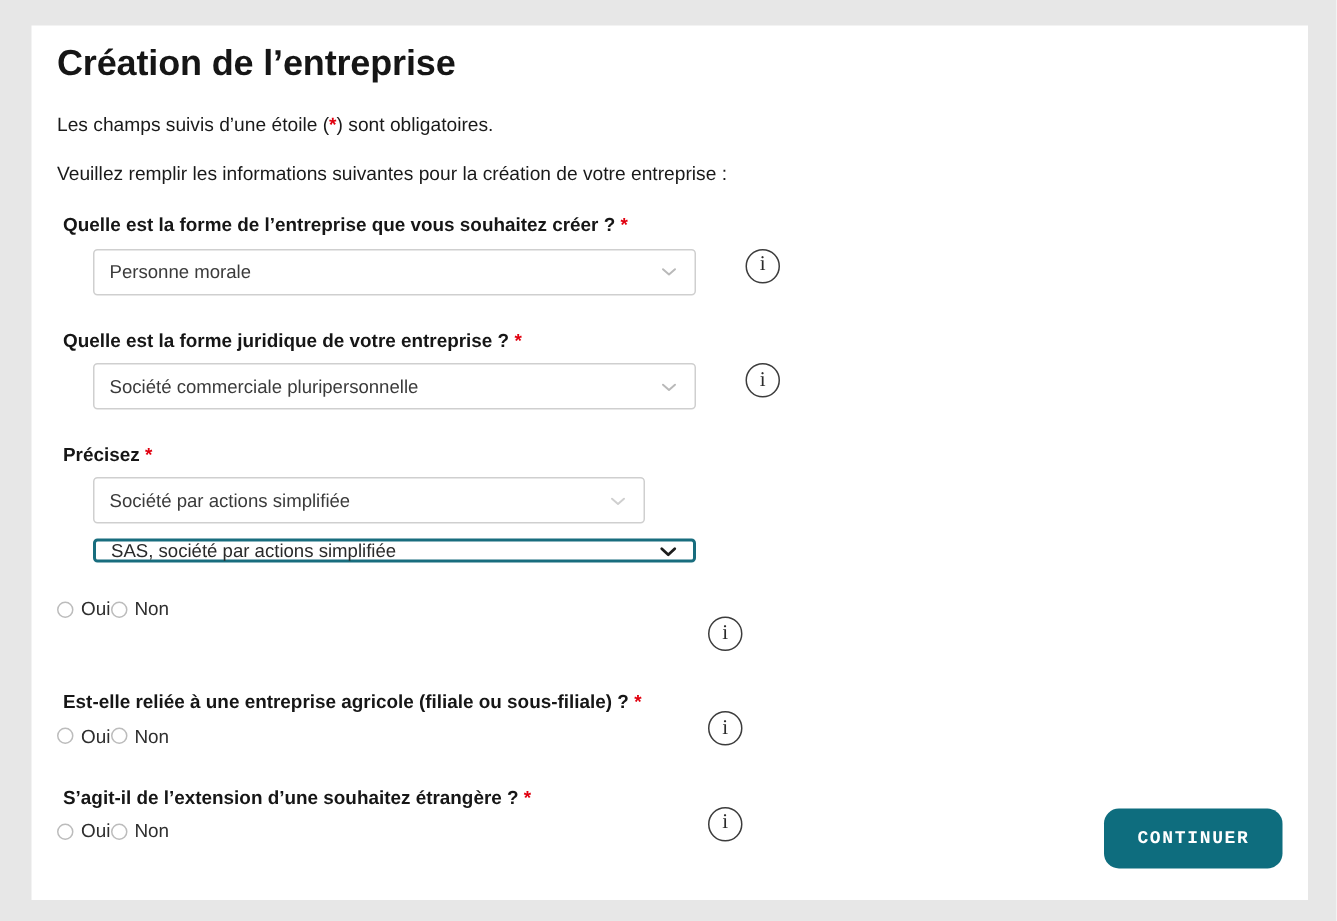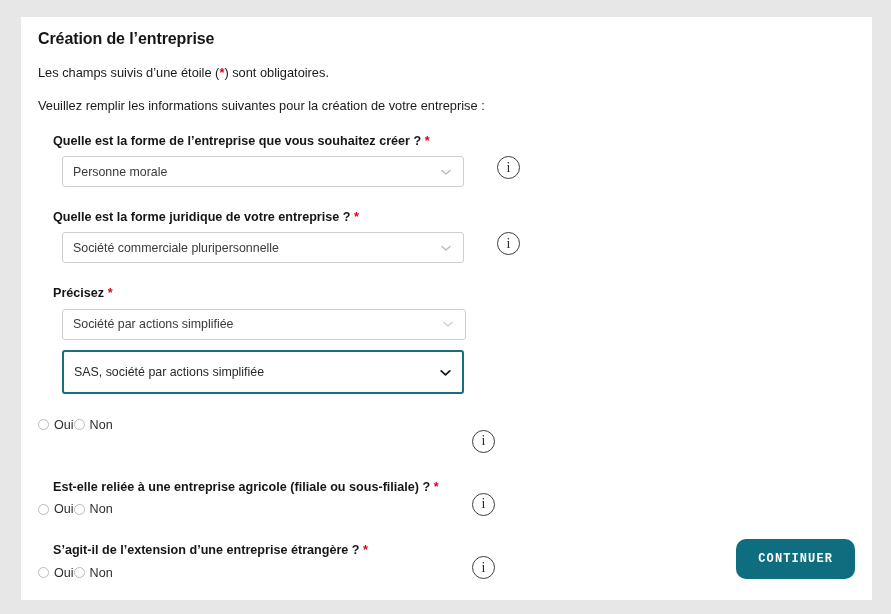--- a/index.html
+++ b/index.html
@@ -24,21 +24,21 @@
     box-sizing: border-box;
   }
   .inner {
     position: absolute;
     left: 17px;
     top: 12px;
     right: 17px;
     bottom: 0;
   }
   .page-title {
-    font-size: 16px;
+    font-size: 24px;
     font-weight: bold;
     color: #161616;
     letter-spacing: -0.1px;
     margin: 0 0 16px 0;
     line-height: 1.2;
   }
   .intro {
     font-size: 12.8px;
     color: #1a1a1a;
     margin: 0 0 16px 0;
@@ -48,45 +48,45 @@
     margin-bottom: 18px;
   }
   .req {
     color: #e1000f;
     font-weight: bold;
   }
   .field-label {
     font-size: 12.6px;
     font-weight: bold;
     color: #161616;
-    margin: 0 0 7px 15px;
+    margin: 0 0 7px 4px;
     line-height: 1.3;
   }
   .row {
     display: flex;
     align-items: flex-start;
     margin-left: 24px;
   }
   .select-wrap {
     position: relative;
     height: 31px;
     box-sizing: border-box;
     border: 1px solid #cfcfcf;
     border-radius: 3px;
     background: #ffffff;
     display: flex;
     align-items: center;
     padding: 0 30px 0 10px;
   }
   .select-wrap.w1 { width: 402px; }
-  .select-wrap.w2 { width: 404px; }
+  .select-wrap.w2 { width: 368px; }
   .select-wrap.focused {
     border: 2px solid #186d7e;
     width: 402px;
-    height: 44px;
+    height: 16px;
   }
   .select-value {
     font-size: 12.4px;
     color: #3b3b3b;
     white-space: nowrap;
     overflow: hidden;
     text-overflow: ellipsis;
   }
   .select-wrap.focused .select-value {
     color: #2a2a2a;
@@ -283,21 +283,21 @@
           </label>
         </div>
       </div>
       <div class="info-icon rq-icon">
           <span>i</span>
         </div>
     </div>
 
     <div class="block-group radio-question">
       <div class="rq-text">
-        <div class="field-label"><span>S’agit-il de l’extension d’une entreprise étrangère ?</span> <span class="req">*</span></div>
+        <div class="field-label"><span>S’agit-il de l’extension d’une souhaitez étrangère ?</span> <span class="req">*</span></div>
         <div class="radio-group">
           <label class="radio-item">
             <span class="radio-dot"></span>
             <span class="radio-label">Oui</span>
           </label>
           <label class="radio-item">
             <span class="radio-dot"></span>
             <span class="radio-label">Non</span>
           </label>
         </div>

